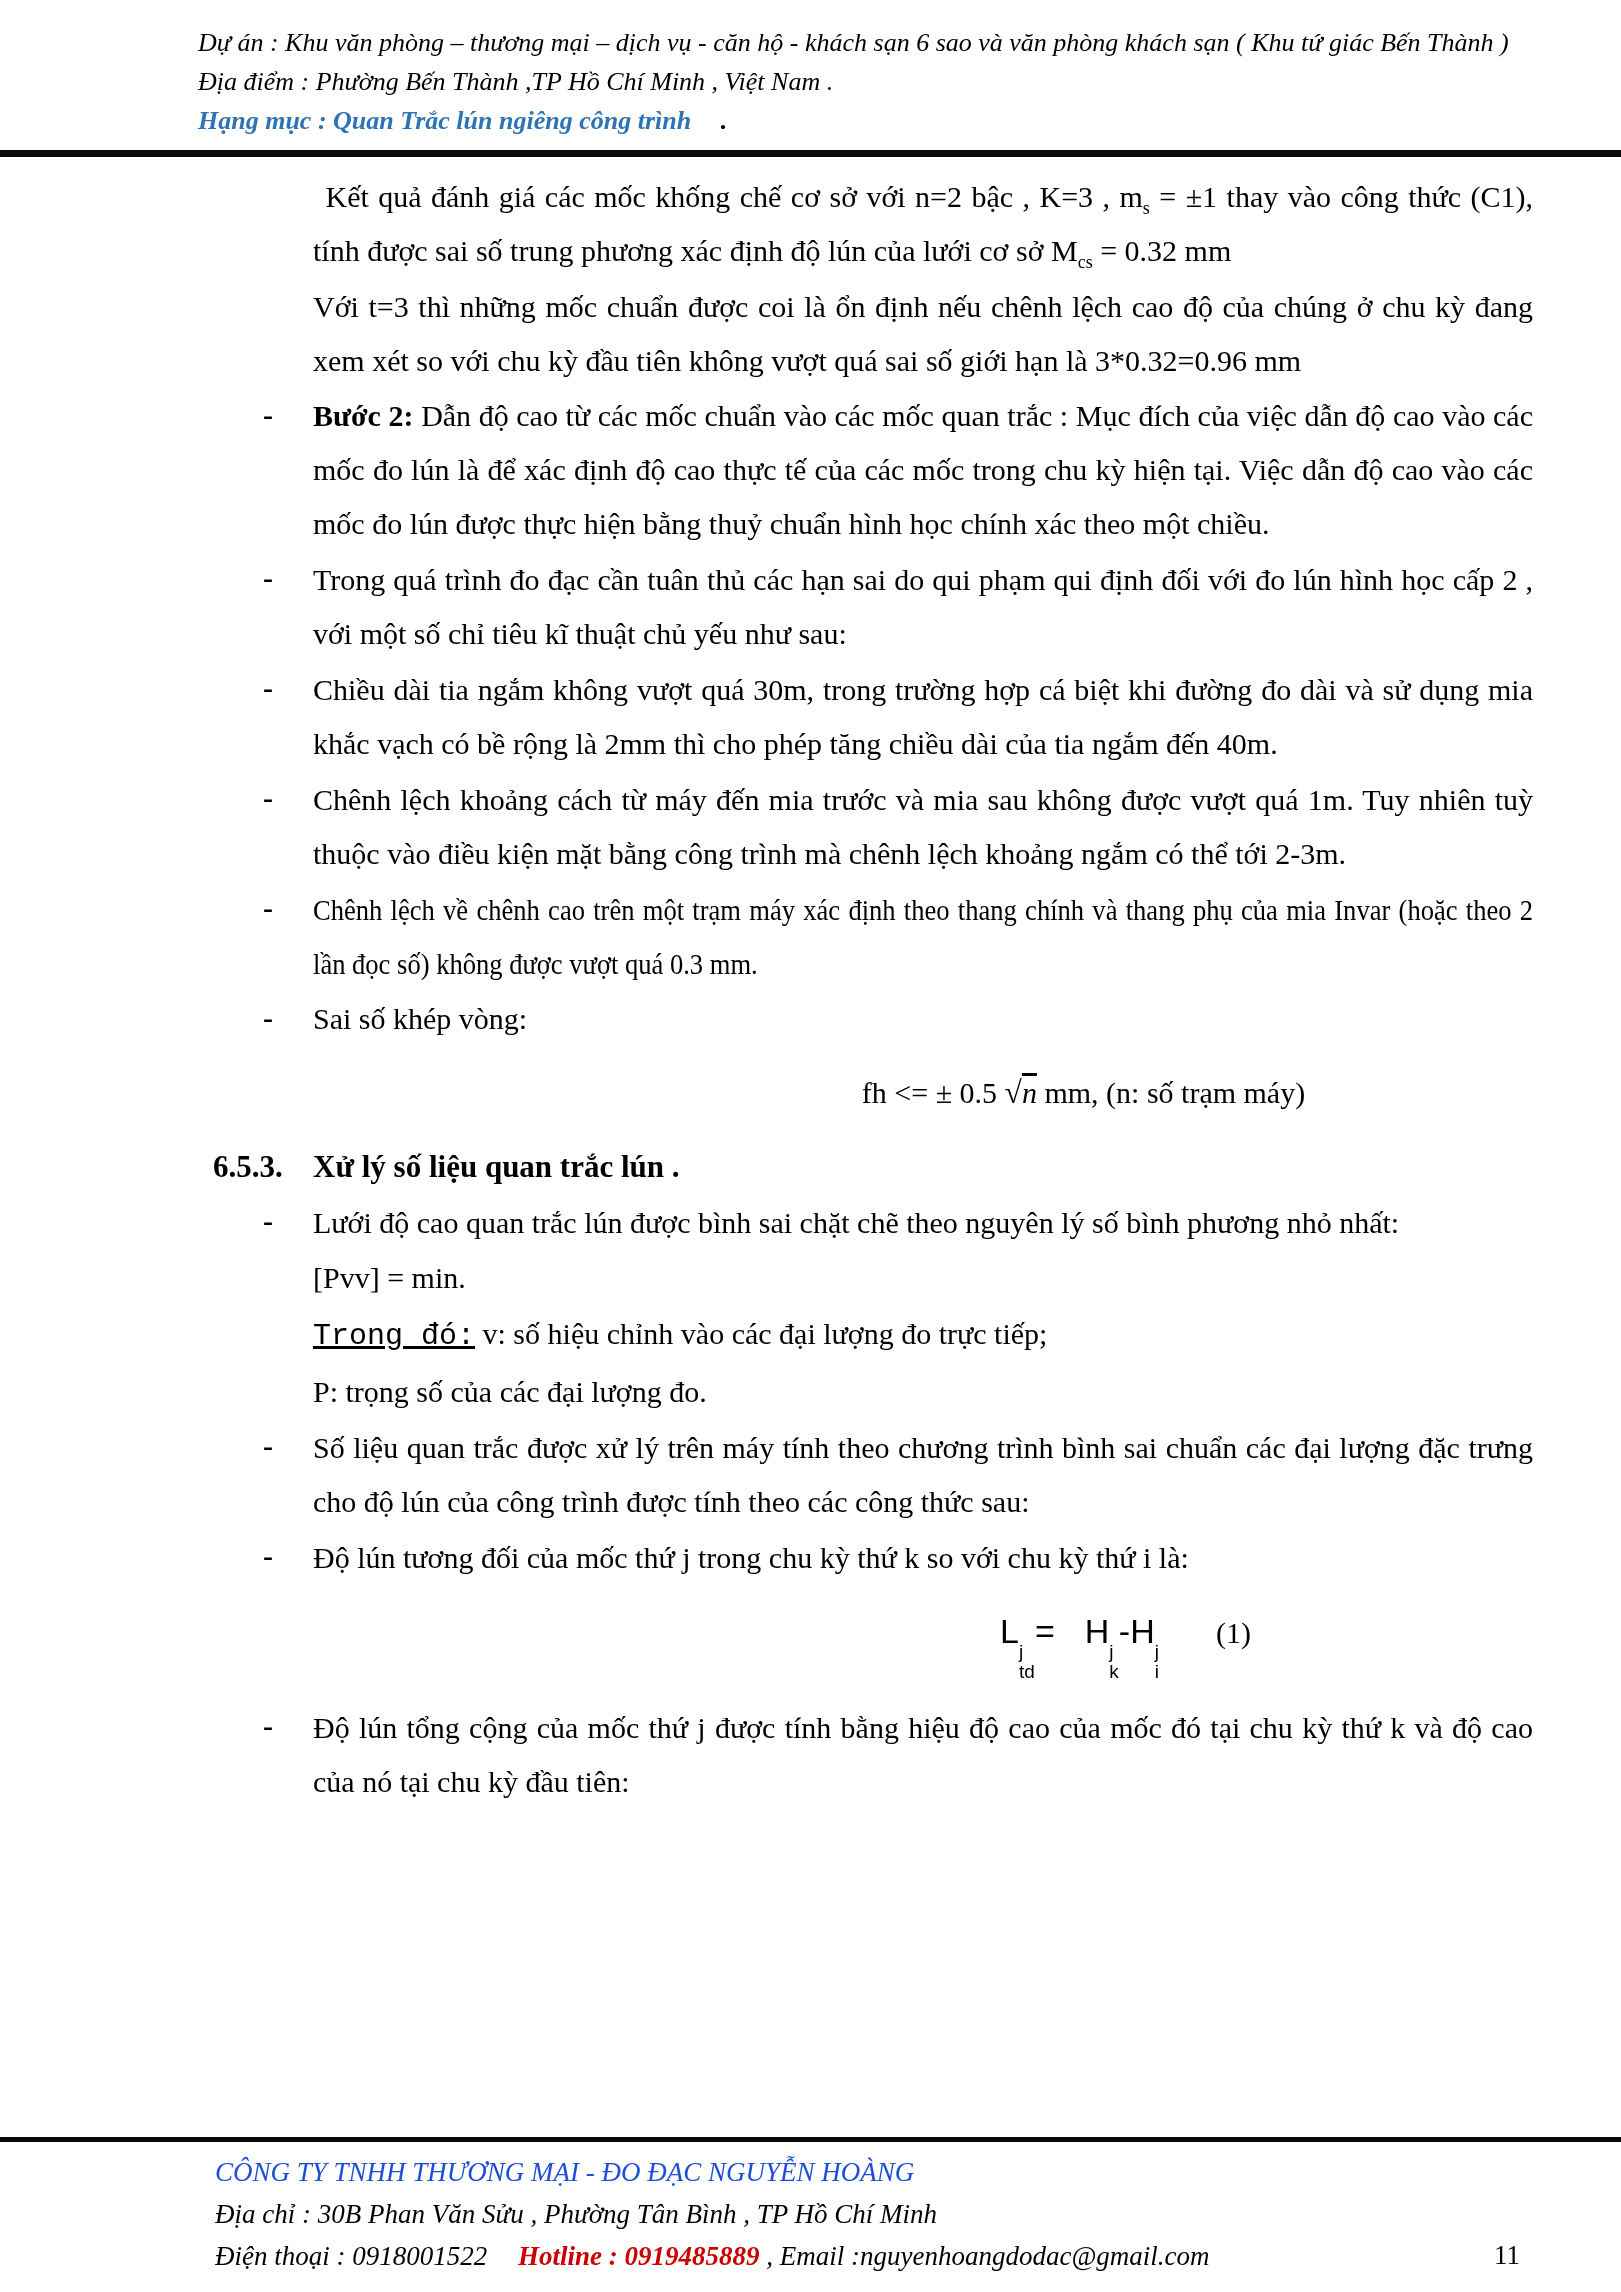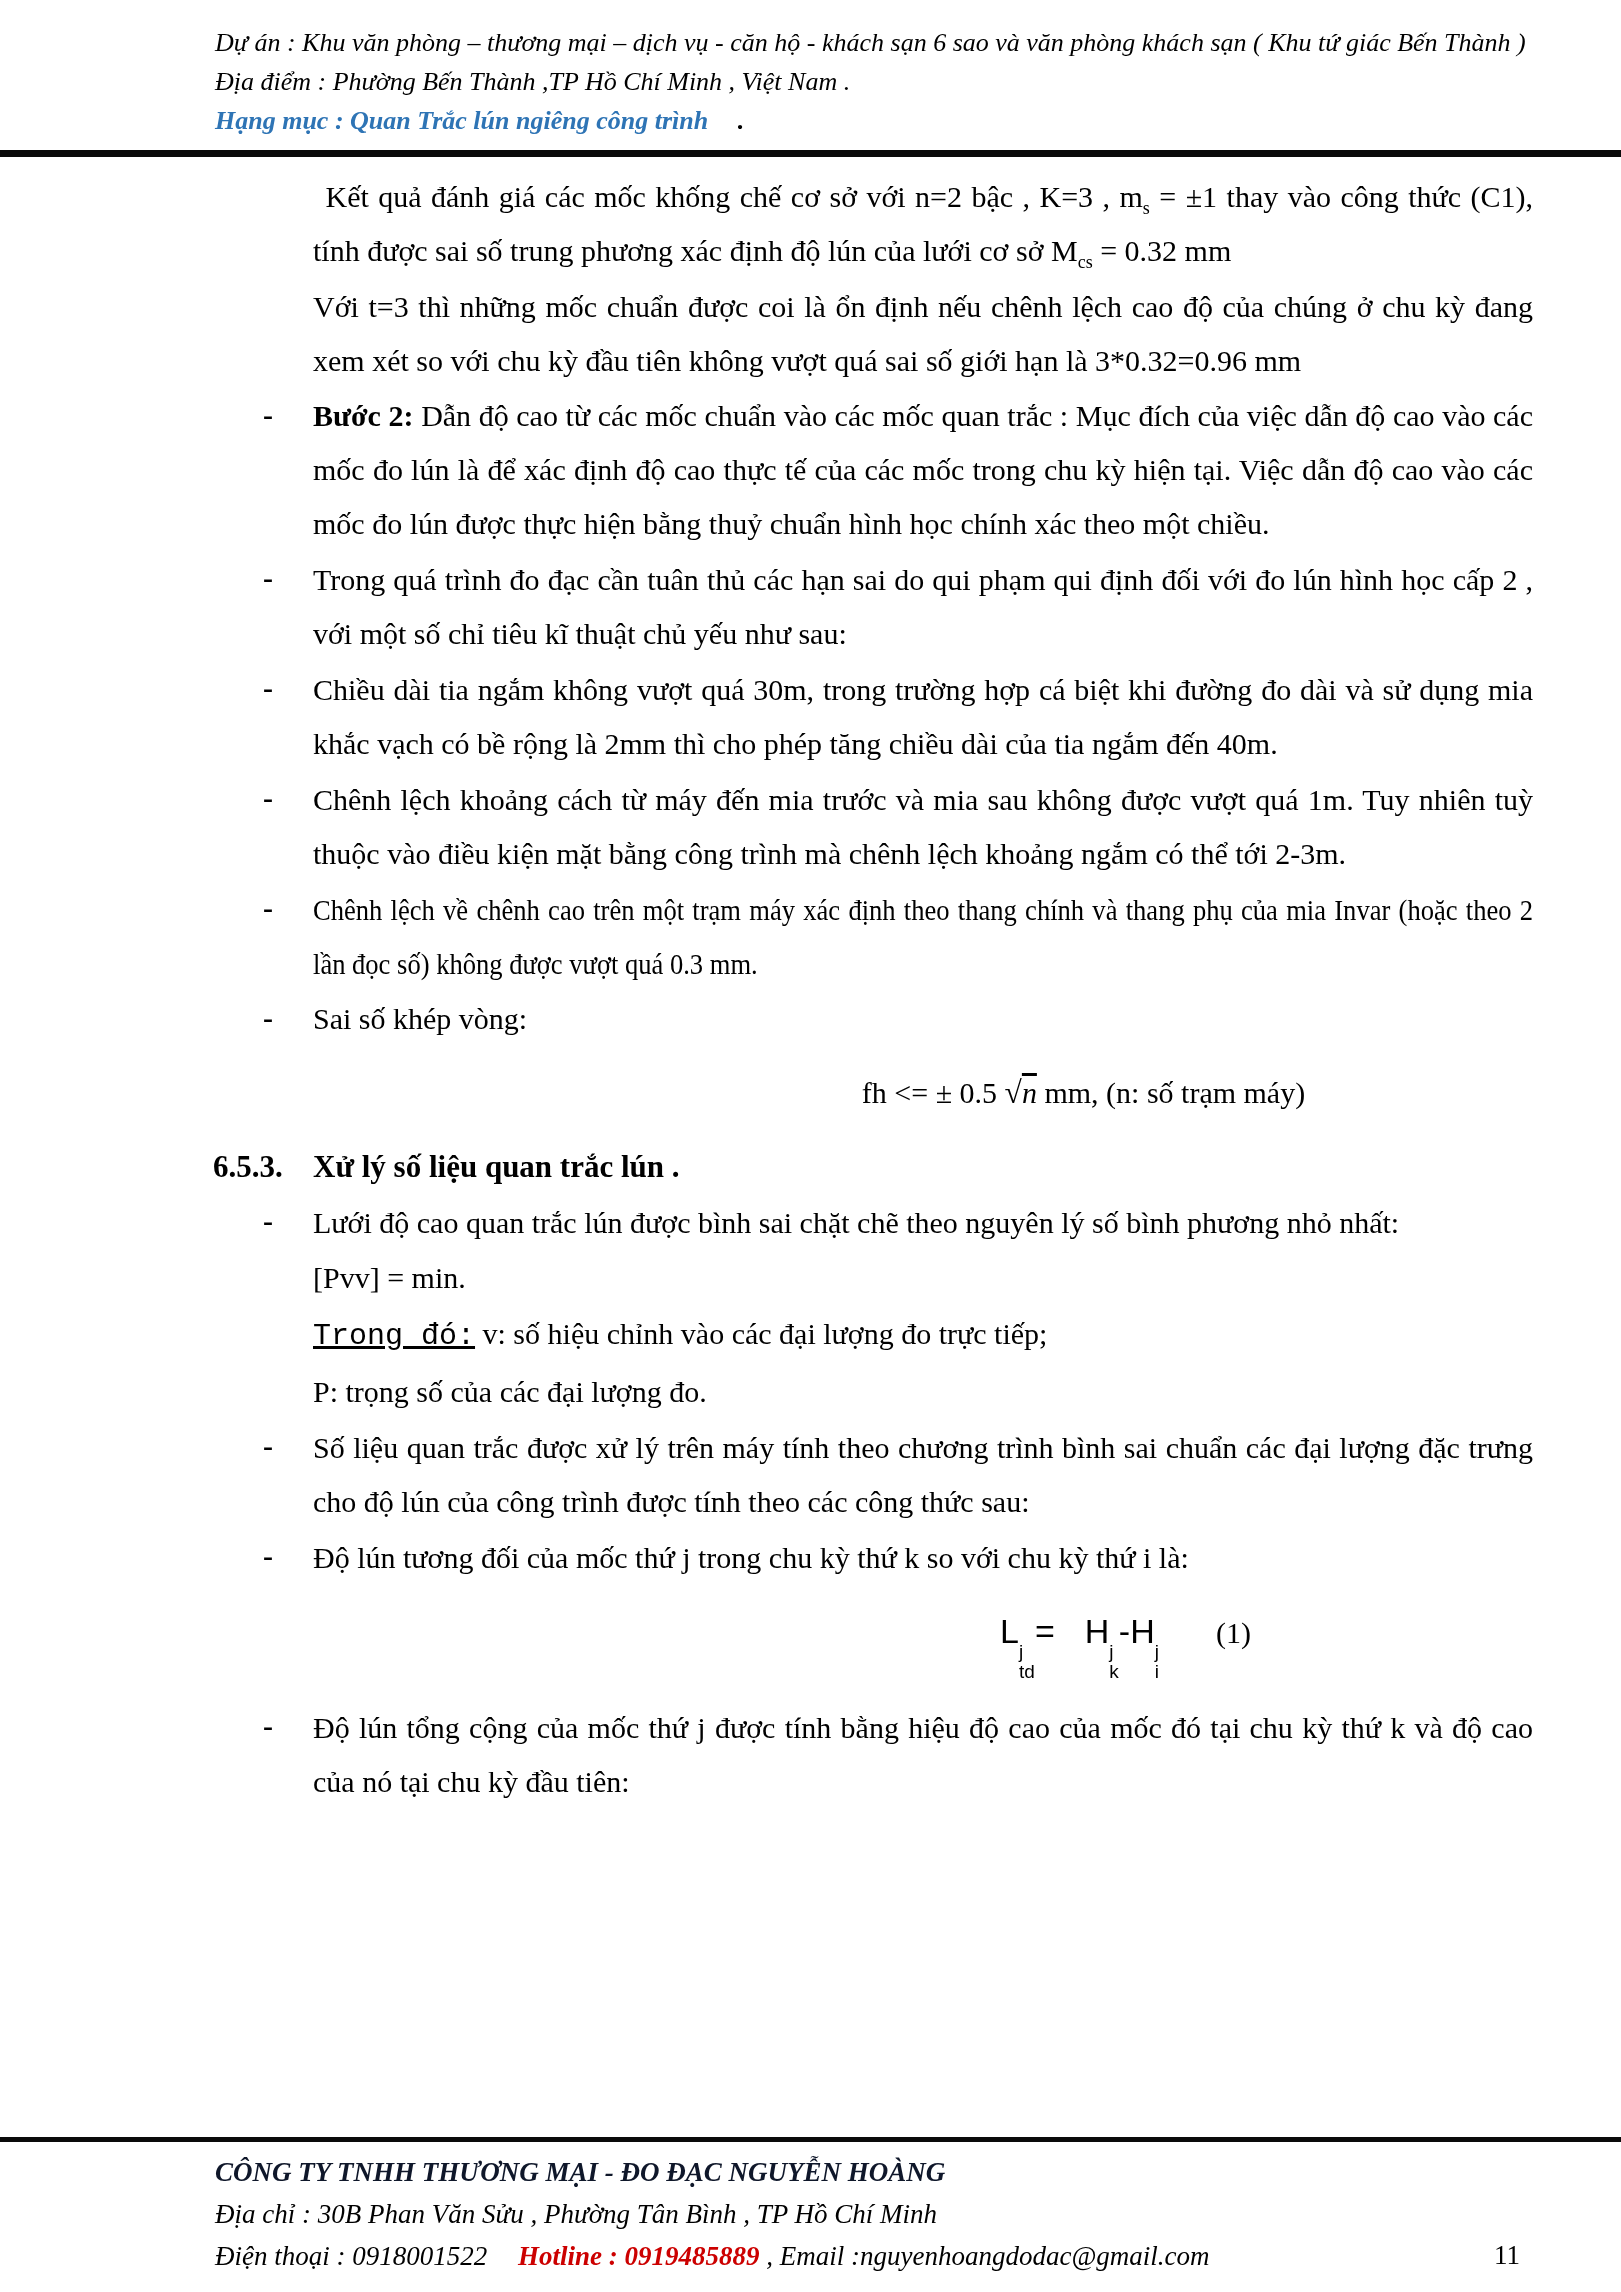--- a/index.html
+++ b/index.html
@@ -6,21 +6,21 @@
   .page{
     position:relative;
     width:1621px;height:2293px;
     background:#ffffff;
     font-family:"Liberation Serif", serif;
     color:#000;
     overflow:hidden;
   }
   
   .page-header{
-    position:absolute;top:23px;left:215px;right:85px;
+    position:absolute;top:23px;left:198px;right:85px;
     font-style:italic;font-size:26px;line-height:39px;
   }
   .hline{white-space:nowrap;}
   .hline.blue{font-weight:bold;}
   .hline .dot{color:#000;margin-left:23px;font-weight:bold;}
   .top-rule{position:absolute;top:150px;left:0;width:1621px;height:7.2px;background:#0a0a0a;}
   
   .content{
     position:absolute;top:168px;left:313px;width:1220px;
     font-size:30px;line-height:54px;text-align:justify;
@@ -48,21 +48,21 @@
     vertical-align:-14.3px;line-height:1;font-size:19px;row-gap:1.8px;
   }
   .eq-gap{display:inline-block;width:30px;}
   .eqnum{margin-left:57px;font-size:30px;}
   
   .bottom-rule{position:absolute;top:2137px;left:0;width:1621px;height:5.4px;background:#0a0a0a;}
   .page-footer{
     position:absolute;top:2151px;left:215px;right:85px;
     font-style:italic;font-size:27px;line-height:42px;
   }
-  .f-company{color:#0f172a;font-weight:bold;}
+  .f-company{color:#1d4ed8;font-weight:normal;}
   .f-line{white-space:nowrap;}
   .hotline{color:#cc0000;font-weight:bold;margin-left:24px;}
   .page-num{position:absolute;right:16px;top:83px;font-style:normal;}
   .blue-head{color:#2e74b5;}
 </style>
 </head>
 <body>
 
 <div class="page">
 

